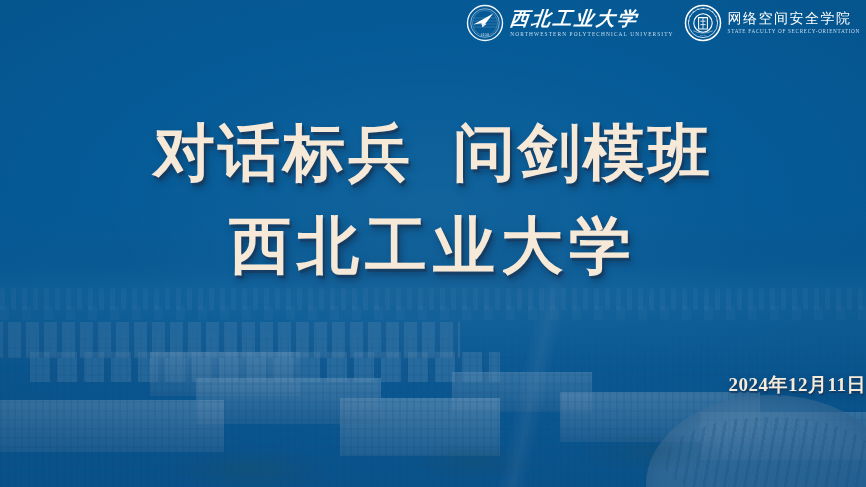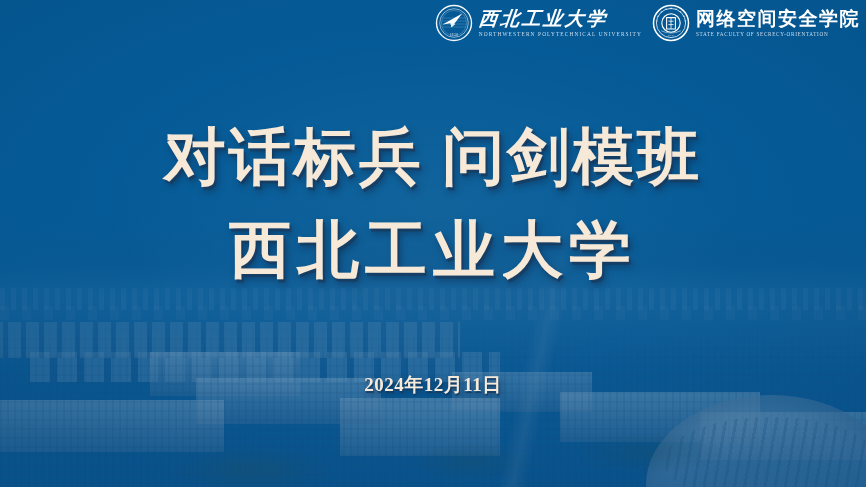--- a/index.html
+++ b/index.html
@@ -218,22 +218,22 @@
     transform: skewX(-6deg);
   }
   .npu .en {
     font-size: 5.4px;
     letter-spacing: 1.1px;
     margin-top: 4px;
     transform: scaleY(1.15);
     transform-origin: left center;
   }
   .cyber .cn {
-    font-size: 19px;
-    font-weight: 700;
+    font-size: 14px;
+    font-weight: 400;
     letter-spacing: 1.5px;
     font-family: "Liberation Sans", "DejaVu Sans", sans-serif;
   }
   .cyber .en {
     font-size: 5.2px;
     letter-spacing: .7px;
     margin-top: 4px;
     transform: scaleY(1.12);
     transform-origin: left center;
   }
@@ -245,36 +245,36 @@
     top: 118px;
     text-align: center;
     z-index: 5;
   }
   .title-line {
     color: #F7E9D8;
     font-weight: 700;
     font-size: 62px;
     line-height: 1.28;
     letter-spacing: 3px;
-    font-family: Liberation Serif, serif;
+    font-family: Liberation Mono, monospace;
     text-shadow:
       2px 3px 0 rgba(26,58,92,.75),
       3px 5px 7px rgba(12,40,72,.55);
     white-space: nowrap;
   }
   .title-line.second {
     margin-top: 14px;
     letter-spacing: 6px;
   }
 
   .date {
     position: absolute;
     left: 0; right: 0;
     top: 372px;
-    text-align: center;
+    text-align: right;
     z-index: 5;
     color: #F6EADB;
     font-size: 19px;
     font-weight: 700;
     letter-spacing: .5px;
     font-family: "Liberation Serif", "DejaVu Serif", serif;
     text-shadow:
       1px 2px 0 rgba(22,54,90,.7),
       2px 3px 6px rgba(10,38,70,.5);
     white-space: nowrap;

